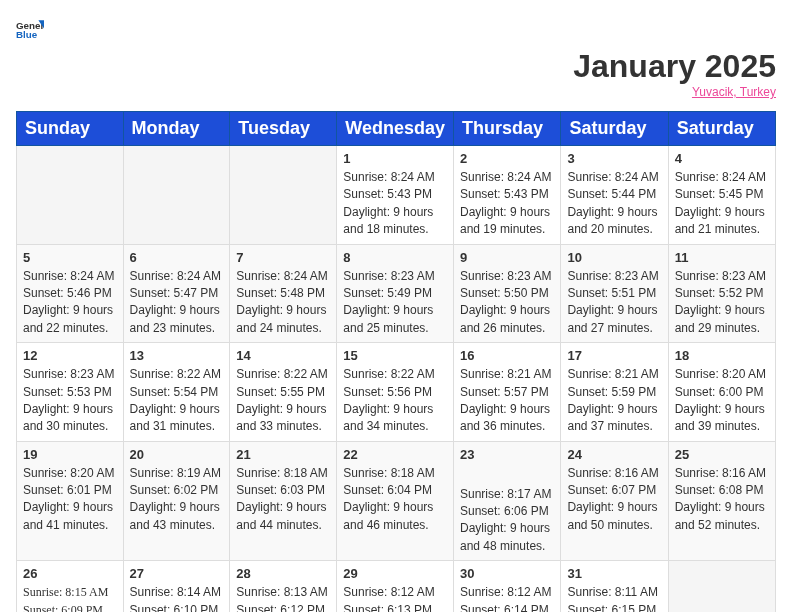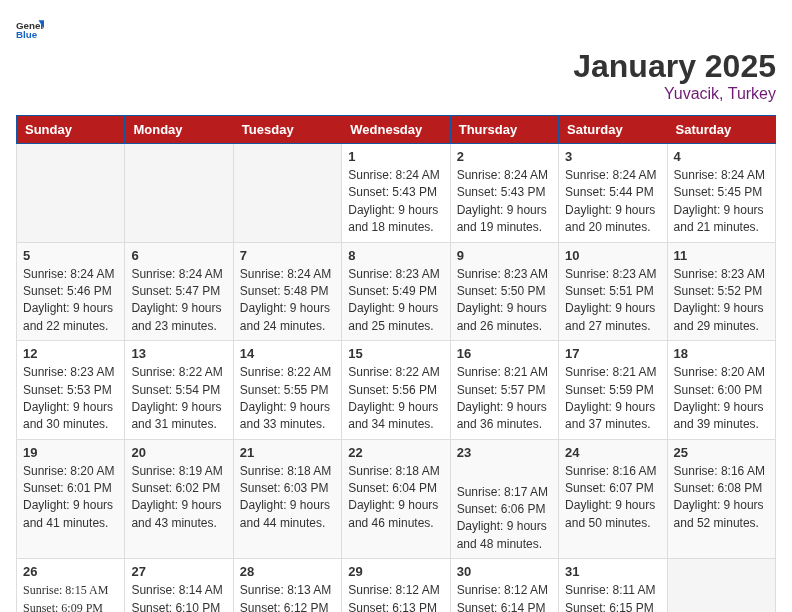--- a/index.html
+++ b/index.html
@@ -28,34 +28,35 @@
     .title-area {
       text-align: right;
     }
     .month-title {
       font-size: 32px;
       font-weight: bold;
       color: #333;
       margin-top: 32px;
     }
     .location-title {
-      font-size: 16px;
-      color: #701a75;
+      font-size: 12px;
+      color: #ec4899;
+      text-decoration: underline;
     }
     .calendar {
       width: 100%;
       border-collapse: collapse;
       border: 1px solid #ccc;
     }
     .calendar th {
-      background-color: #b91c1c;
+      background-color: #1d4ed8;
       color: #fff;
       text-align: left;
       padding: 6px 8px;
-      font-size: 13px;
+      font-size: 18px;
       border: 1px solid #1255a0;
     }
     .calendar td {
       vertical-align: top;
       padding: 5px 6px;
       border: 1px solid #ddd;
       width: 108px;
       min-height: 80px;
       background: #fff;
       font-size: 11px;

